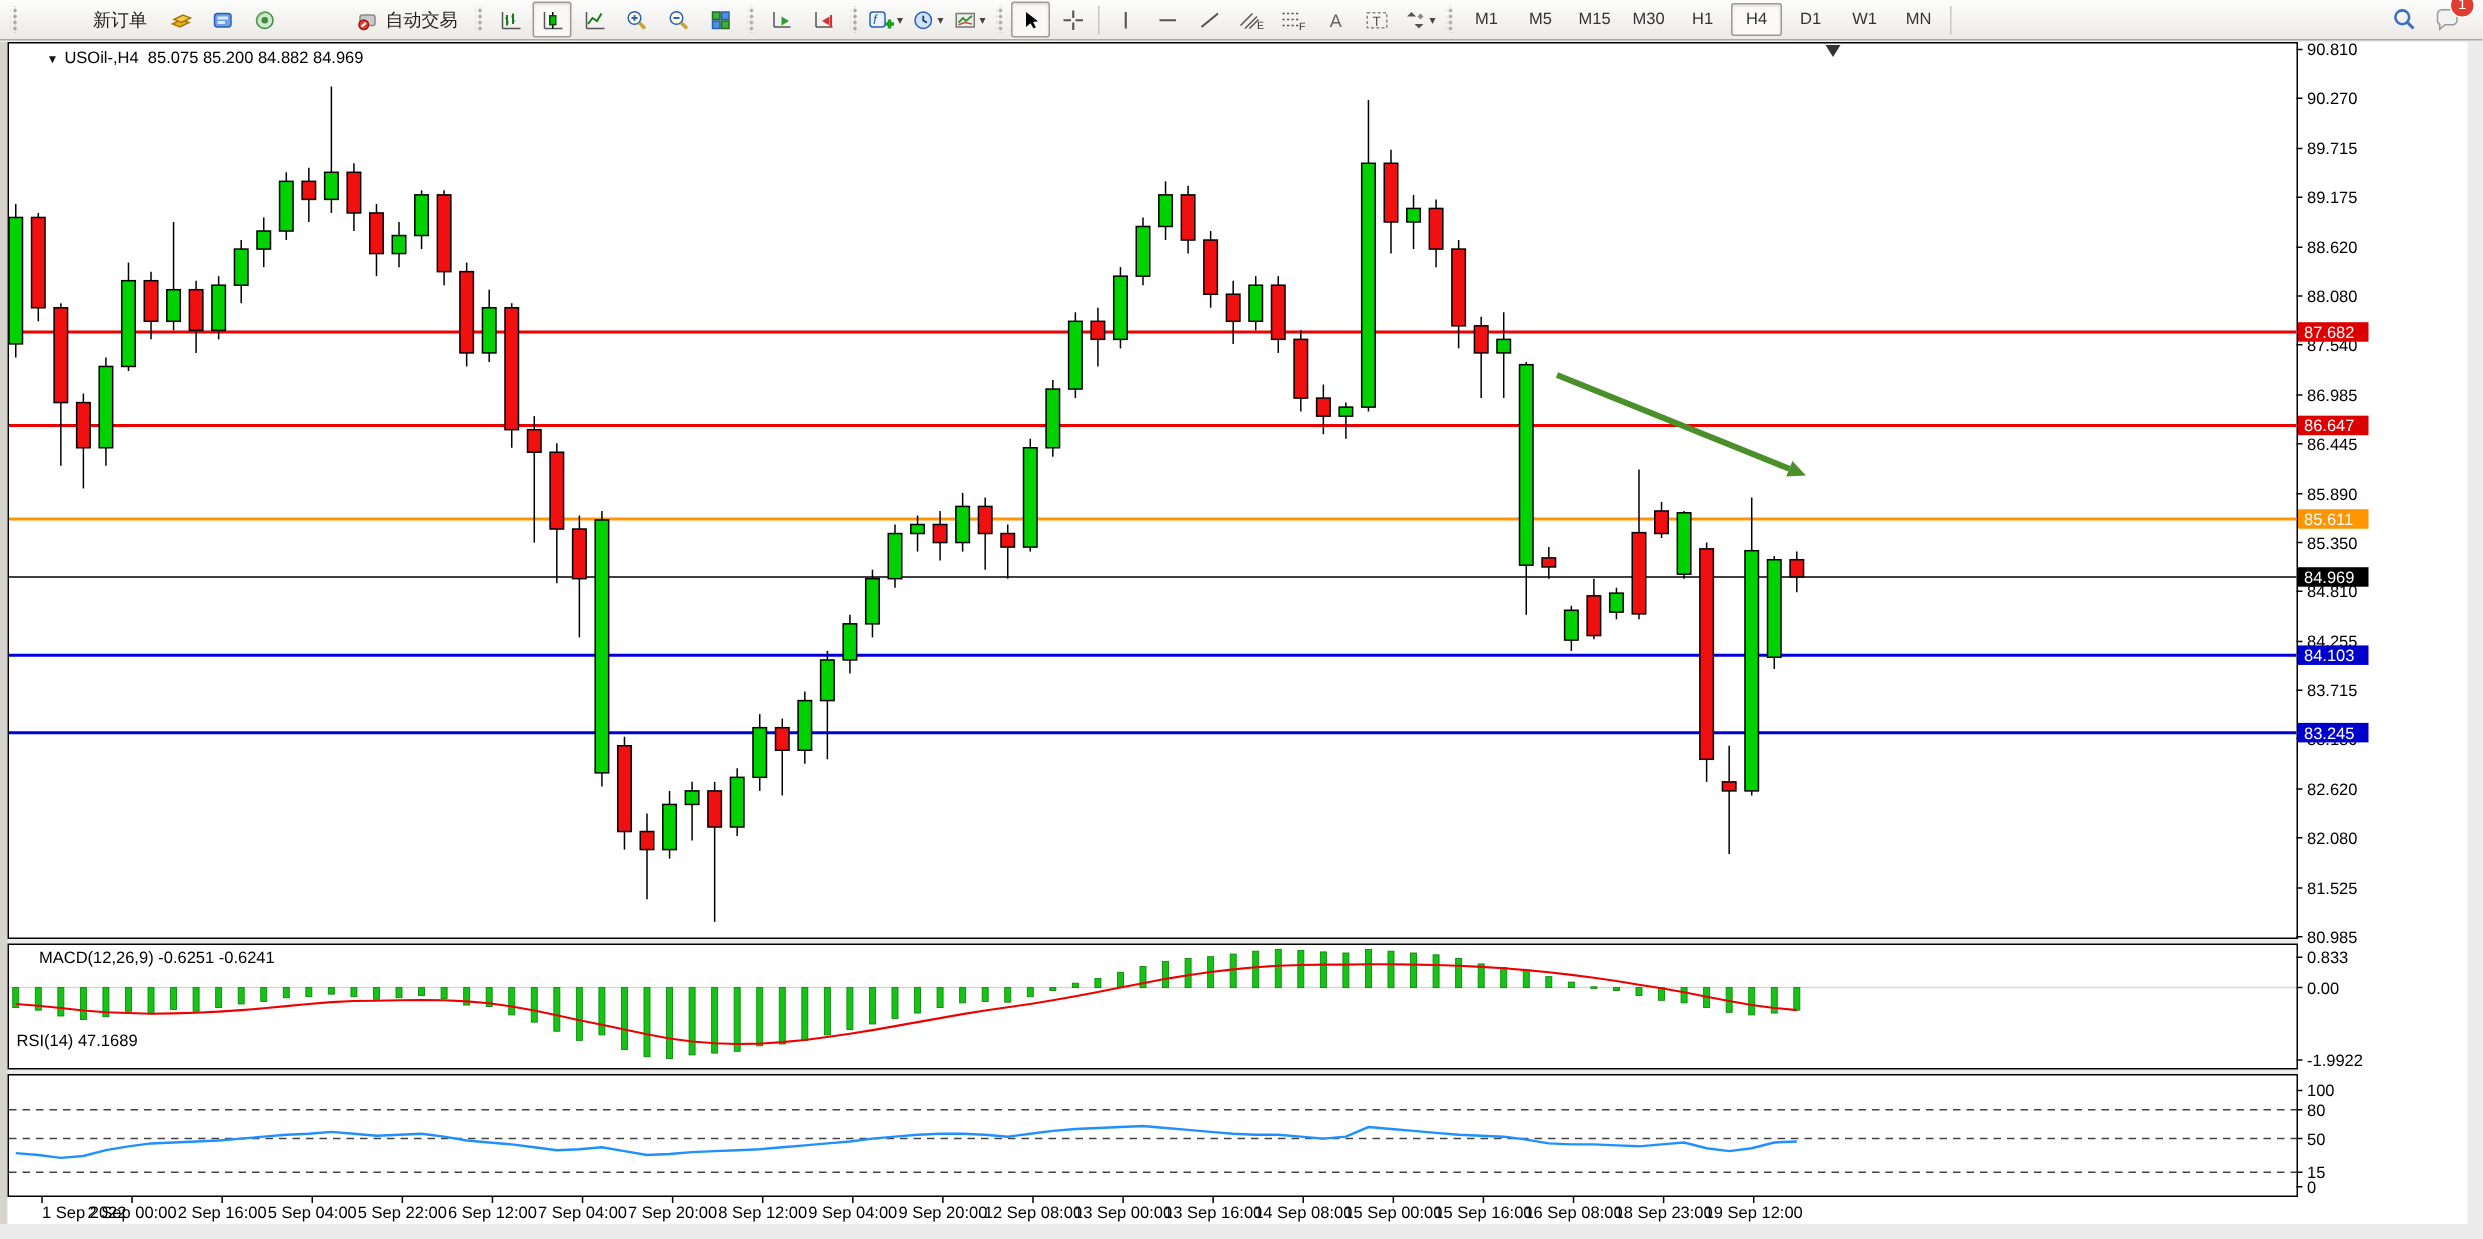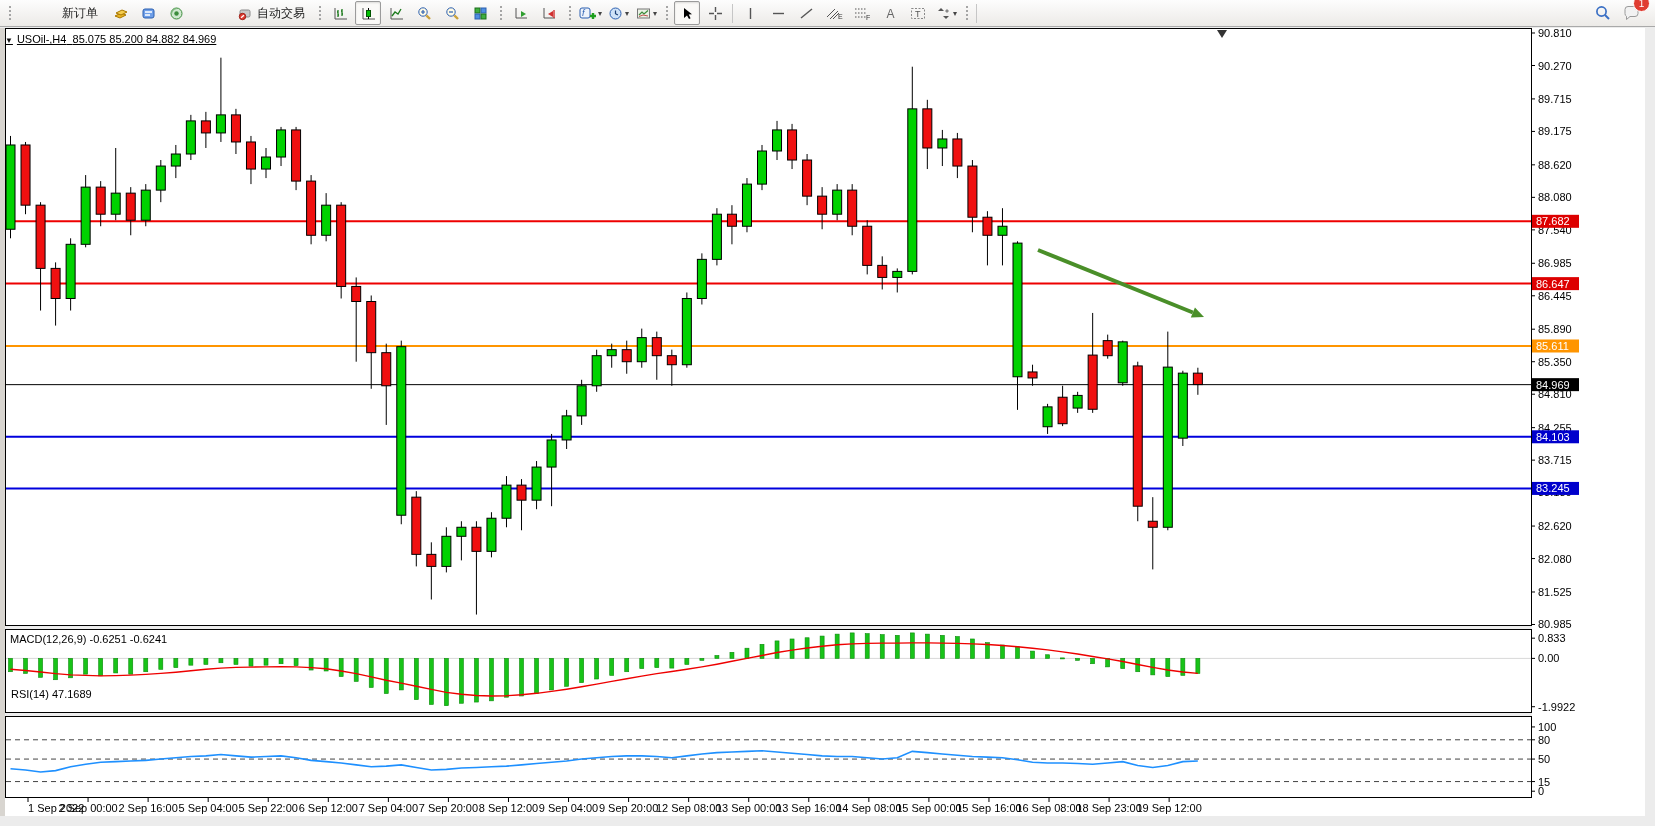--- a/index.html
+++ b/index.html
@@ -28,23 +28,23 @@
   .panel{position:absolute;background:#fff;border:1px solid #000;box-sizing:border-box;}
   #main-panel {left:5px;top:28px;width:1527px;height:598px;}
   #macd-panel {left:5px;top:629px;width:1527px;height:84px;}
   #rsi-panel  {left:5px;top:716px;width:1527px;height:82px;}
   #axis-area  {position:absolute;left:1532px;top:28px;width:113px;height:770px;background:#fff;}
   #right-edge {position:absolute;left:1645px;top:28px;width:10px;height:798px;background:#ececec;}
   #left-edge  {position:absolute;left:0;top:28px;width:5px;height:798px;background:#d8d5d0;}
   #time-area  {position:absolute;left:5px;top:798px;width:1640px;height:18px;background:#fff;}
   #bottom-strip{position:absolute;left:0;top:816px;width:1655px;height:10px;background:#ececec;}
   .chart-label{position:absolute;font-size:11px;color:#000;white-space:nowrap;z-index:5;}
-  #chart-title{left:5px;top:33px;text-decoration:underline;}
+  #chart-title{left:31px;top:33px;}
   #chart-title .exp{font-size:8px;margin-right:4px;color:#111;}
-  #macd-label{left:10px;top:633px;}
+  #macd-label{left:26px;top:633px;}
   #rsi-label{left:11px;top:688px;}
   #chart-svg{position:absolute;left:0;top:0;width:1655px;height:826px;z-index:3;pointer-events:none;}
   svg text{font-family:"Liberation Sans",sans-serif;}
 </style>
 </head>
 <body>
 
 <div id="toolbar">
   <div class="grip"></div>
   <div class="tbtn txt">
@@ -214,20 +214,31 @@
   <div class="tbtn">
     <svg width="17" height="17" viewBox="0 0 17 17">
       <polygon points="6,3 9,6 3,6" fill="#555"></polygon>
       <polygon points="11,14 8,11 14,11" fill="#555"></polygon>
       <polygon points="12,4 14,6 12,8 10,6" fill="#888"></polygon>
     </svg>
     <span class="caret">▾</span>
   </div>
 
   <div class="grip"></div>
+  <div id="tf-buttons" style="display:flex;align-items:center;">
+      <div class="tf">M1</div>
+      <div class="tf">M5</div>
+      <div class="tf">M15</div>
+      <div class="tf">M30</div>
+      <div class="tf">H1</div>
+      <div class="tf active">H4</div>
+      <div class="tf">D1</div>
+      <div class="tf">W1</div>
+      <div class="tf">MN</div>
+    </div>
   <div class="sep"></div>
 
   <div id="tb-right">
     <div class="tbtn">
       <svg width="18" height="18" viewBox="0 0 18 18">
         <circle cx="7.5" cy="7.5" r="4.6" fill="none" stroke="#3a6fc4" stroke-width="1.7"></circle>
         <line x1="11" y1="11" x2="15" y2="15" stroke="#3a6fc4" stroke-width="2"></line>
       </svg>
     </div>
     <div class="tbtn" style="position:relative;">

